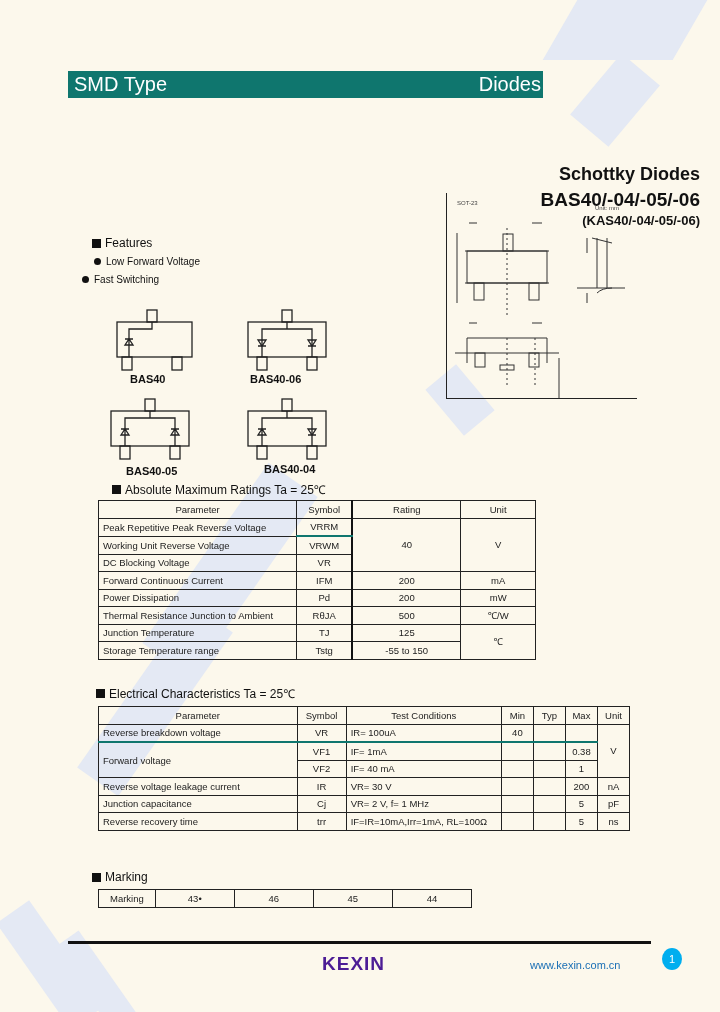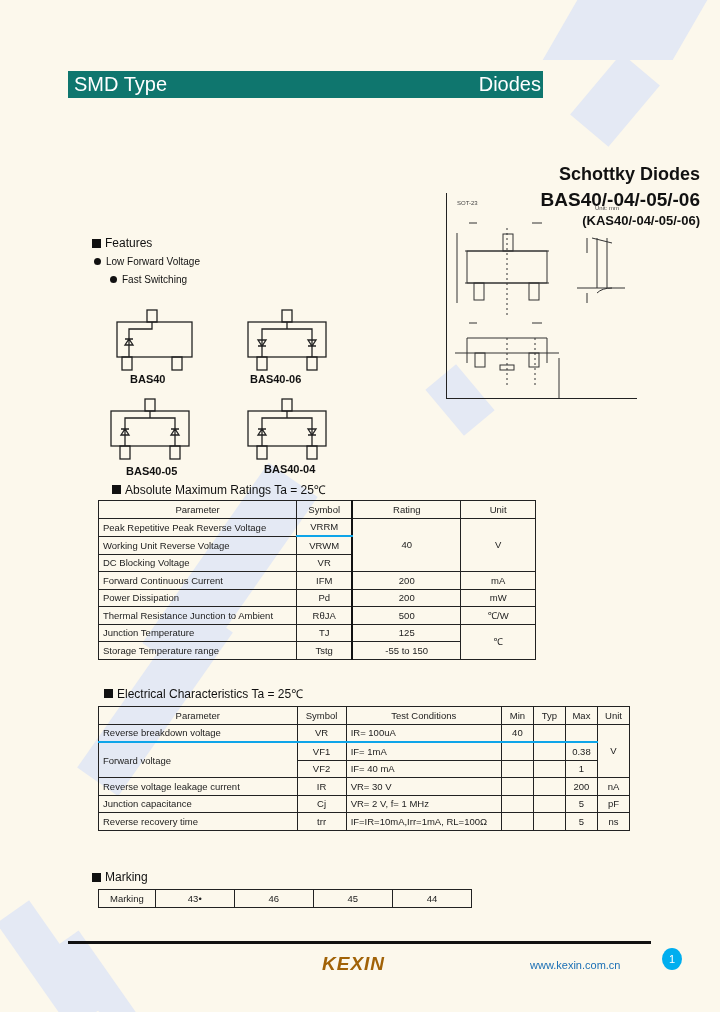--- a/index.html
+++ b/index.html
@@ -31,24 +31,24 @@
   .pkg { position: absolute; }
   .pkg-label { position: absolute; font-size: 11px; font-weight: bold; }
 
   table.spec { position: absolute; border-collapse: collapse; font-size: 9.5px; color: #222; }
   table.spec td, table.spec th {
     border: 1px solid #222; font-weight: normal; padding: 0 4px; height: 16.5px;
     white-space: nowrap;
   }
   table.spec .c { text-align: center; }
   table.spec .thick-r { border-right: 2px solid #111; }
-  table.spec .thick-b { border-bottom: 2px solid #0ea5e9; }
+  table.spec .thick-b { border-bottom: 2px solid #0f766e; }
 
   .footer-line { position: absolute; left: 68px; top: 941px; width: 583px; height: 3px; background: #111; }
-  .logo { position: absolute; left: 322px; top: 953px; font-size: 19px; font-weight: bold; color: #a16207; letter-spacing: 1px; font-style: italic; }
+  .logo { position: absolute; left: 322px; top: 953px; font-size: 19px; font-weight: bold; color: #4c1d95; letter-spacing: 1px; }
   .url { position: absolute; left: 530px; top: 959px; font-size: 11px; color: #1a6fb5; }
   .page-num {
     position: absolute; left: 662px; top: 948px; width: 20px; height: 22px; border-radius: 50%;
     background: #00aeef; color: #fff; font-size: 11px; display: flex; align-items: center; justify-content: center;
   }
 </style>
 </head>
 <body>
 
 <div class="wm" style="left:560px;top:0;width:130px;height:60px;transform:skewX(-30deg);"></div>
@@ -106,21 +106,21 @@
 </div>
 
 <div class="section-head" style="left:92px;top:236px;">
   <span class="sq"></span>
   <span>Features</span>
 </div>
 <div class="bullet-item" style="left:94px;top:256px;">
   <span class="dot"></span>
   <span>Low Forward Voltage</span>
 </div>
-<div class="bullet-item" style="left:110px;top:274px;">
+<div class="bullet-item" style="left:82px;top:274px;">
   <span class="dot"></span>
   <span>Fast Switching</span>
 </div>
 
 <svg class="pkg" style="left:112px;top:307px;" width="85" height="65">
   <g stroke="#222" stroke-width="1.3" fill="none">
     <rect x="5" y="15" width="75" height="35"></rect>
     <rect x="35" y="3" width="10" height="12"></rect>
     <rect x="10" y="50" width="10" height="13"></rect>
     <rect x="60" y="50" width="10" height="13"></rect>
@@ -226,21 +226,21 @@
     <td class="c" rowspan="2">℃</td>
   </tr>
   <tr>
     <td>Storage Temperature range</td>
     <td class="c thick-r">Tstg</td>
     <td class="c">-55 to 150</td>
   </tr>
 </tbody>
   </table>
 
-<div class="section-head" style="left:104px;top:685px;">
+<div class="section-head" style="left:96px;top:685px;">
   <span class="sq"></span>
   <span>Electrical Characteristics Ta = 25℃</span>
 </div>
 <table class="spec" style="left:98px;top:706px;width:532px;">
   <colgroup>
       <col style="width:186px">
       <col style="width:46px">
       <col style="width:132px">
       <col style="width:30px">
       <col style="width:30px">

